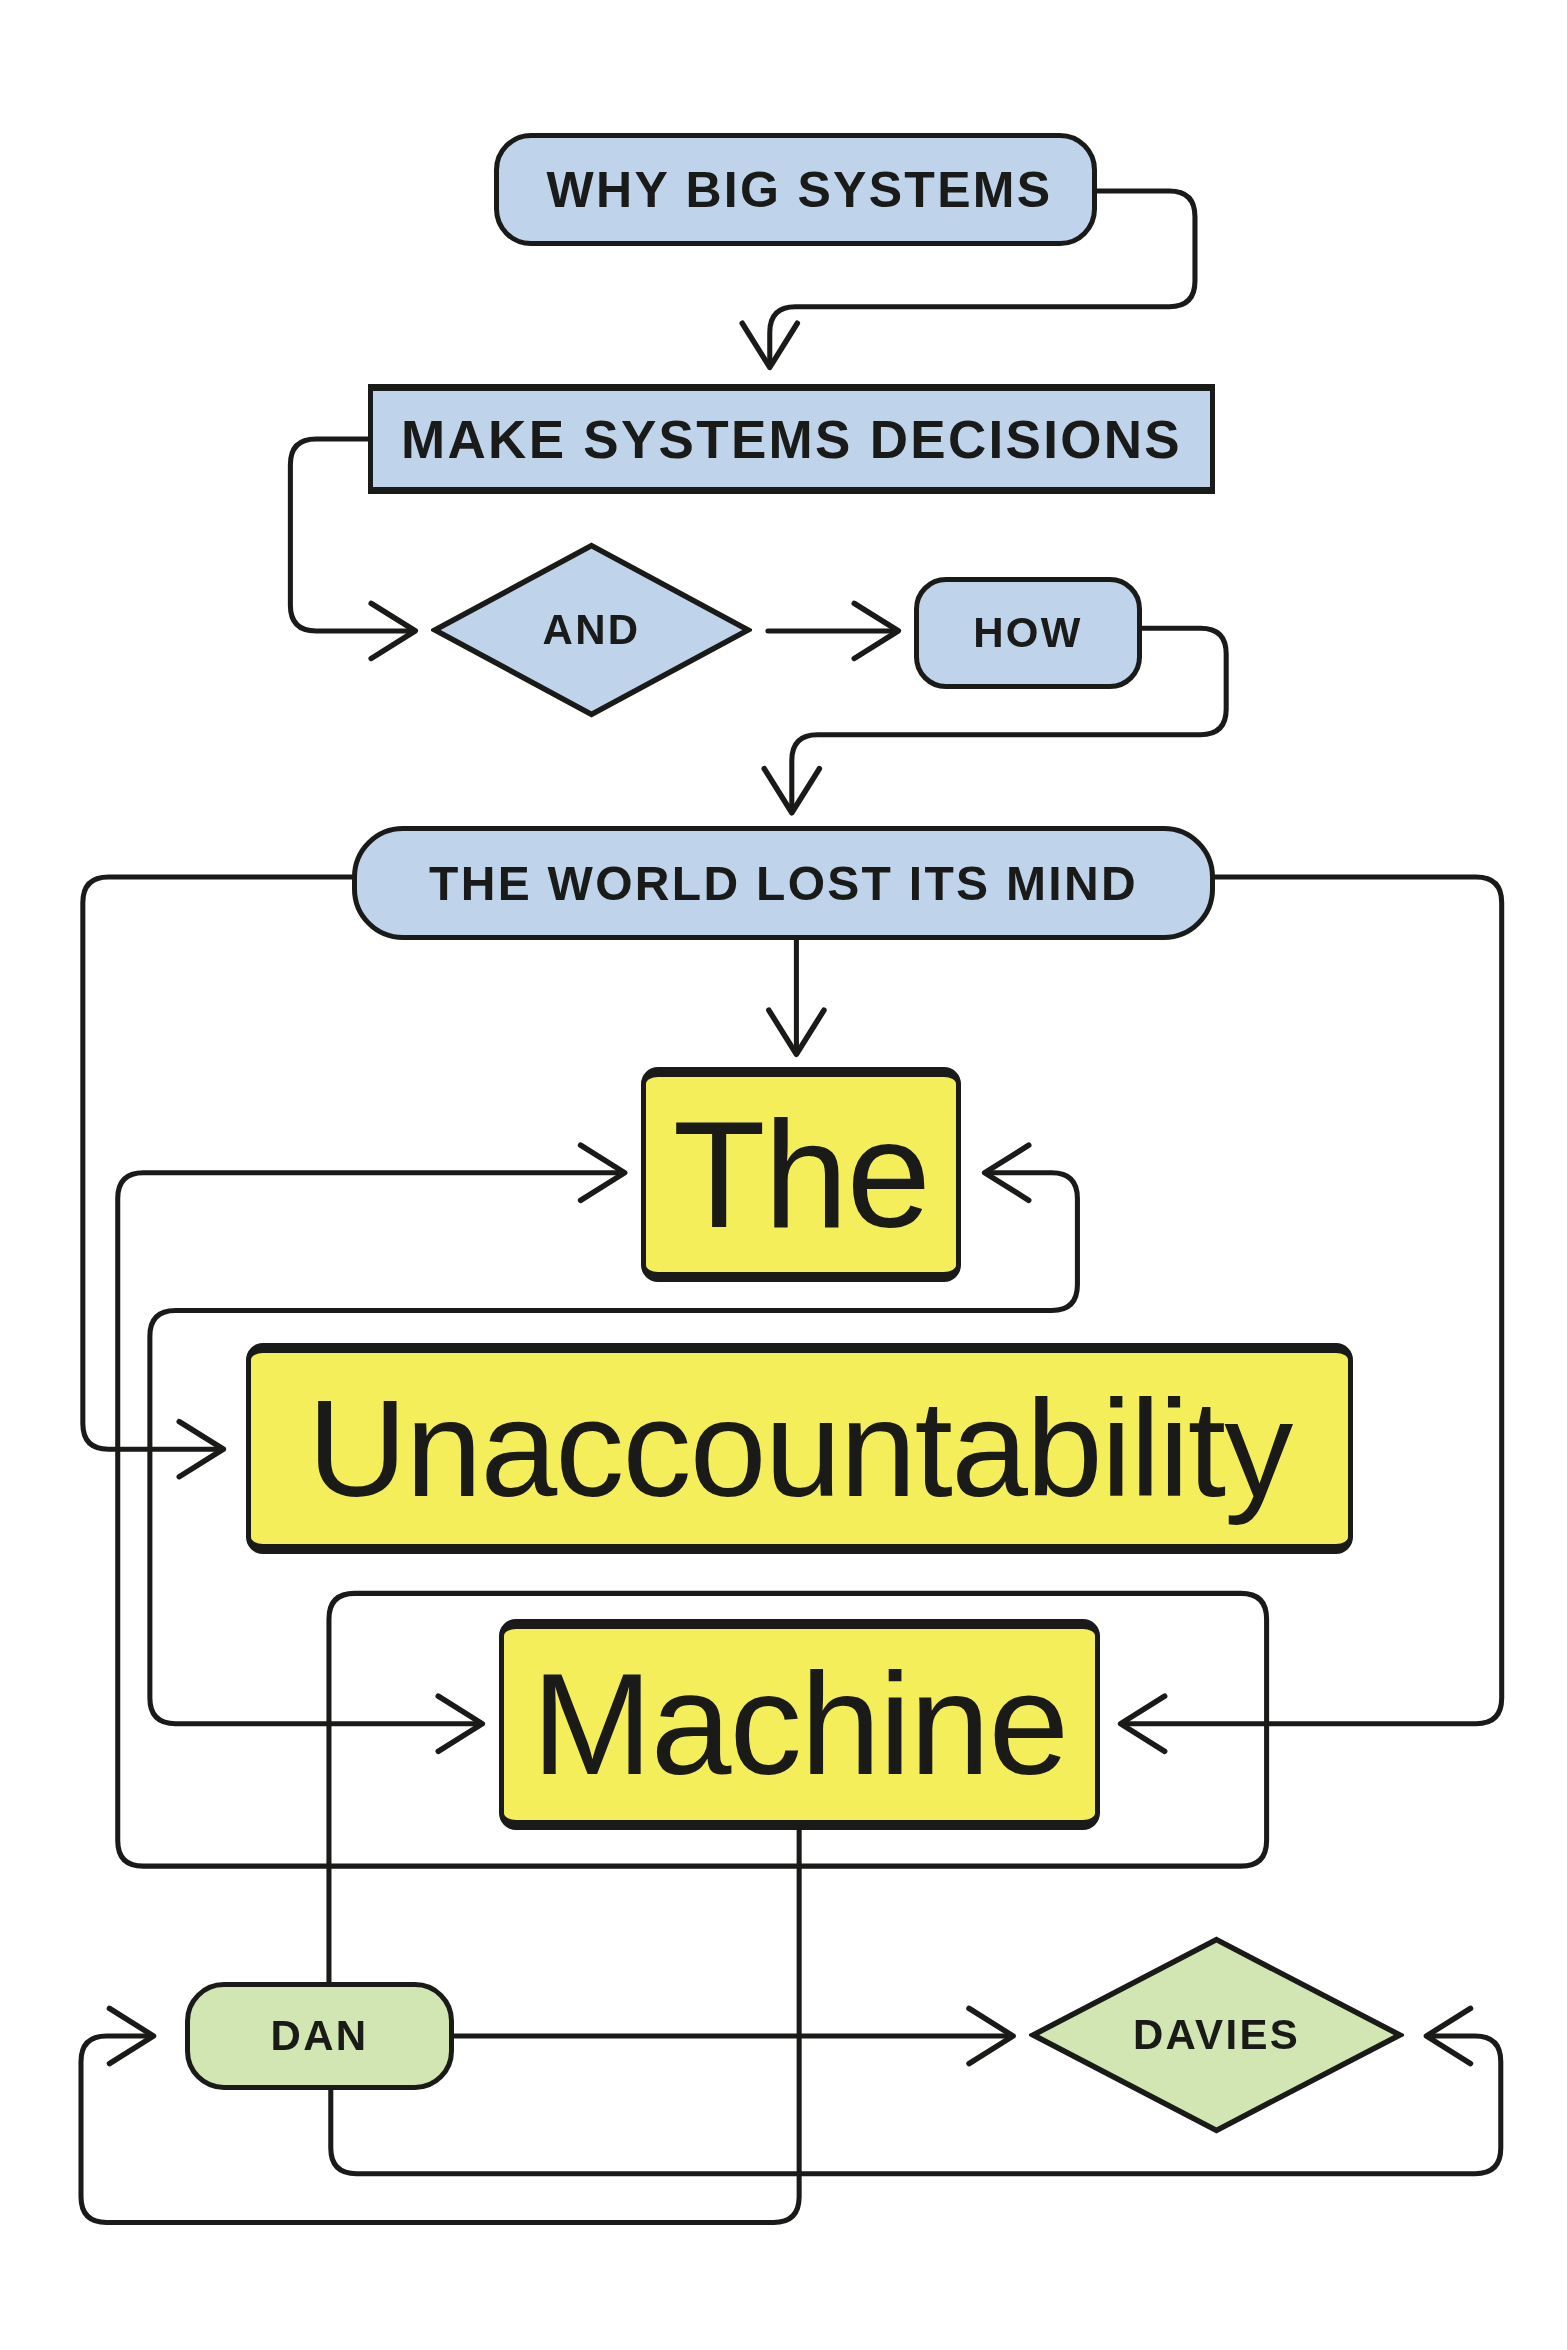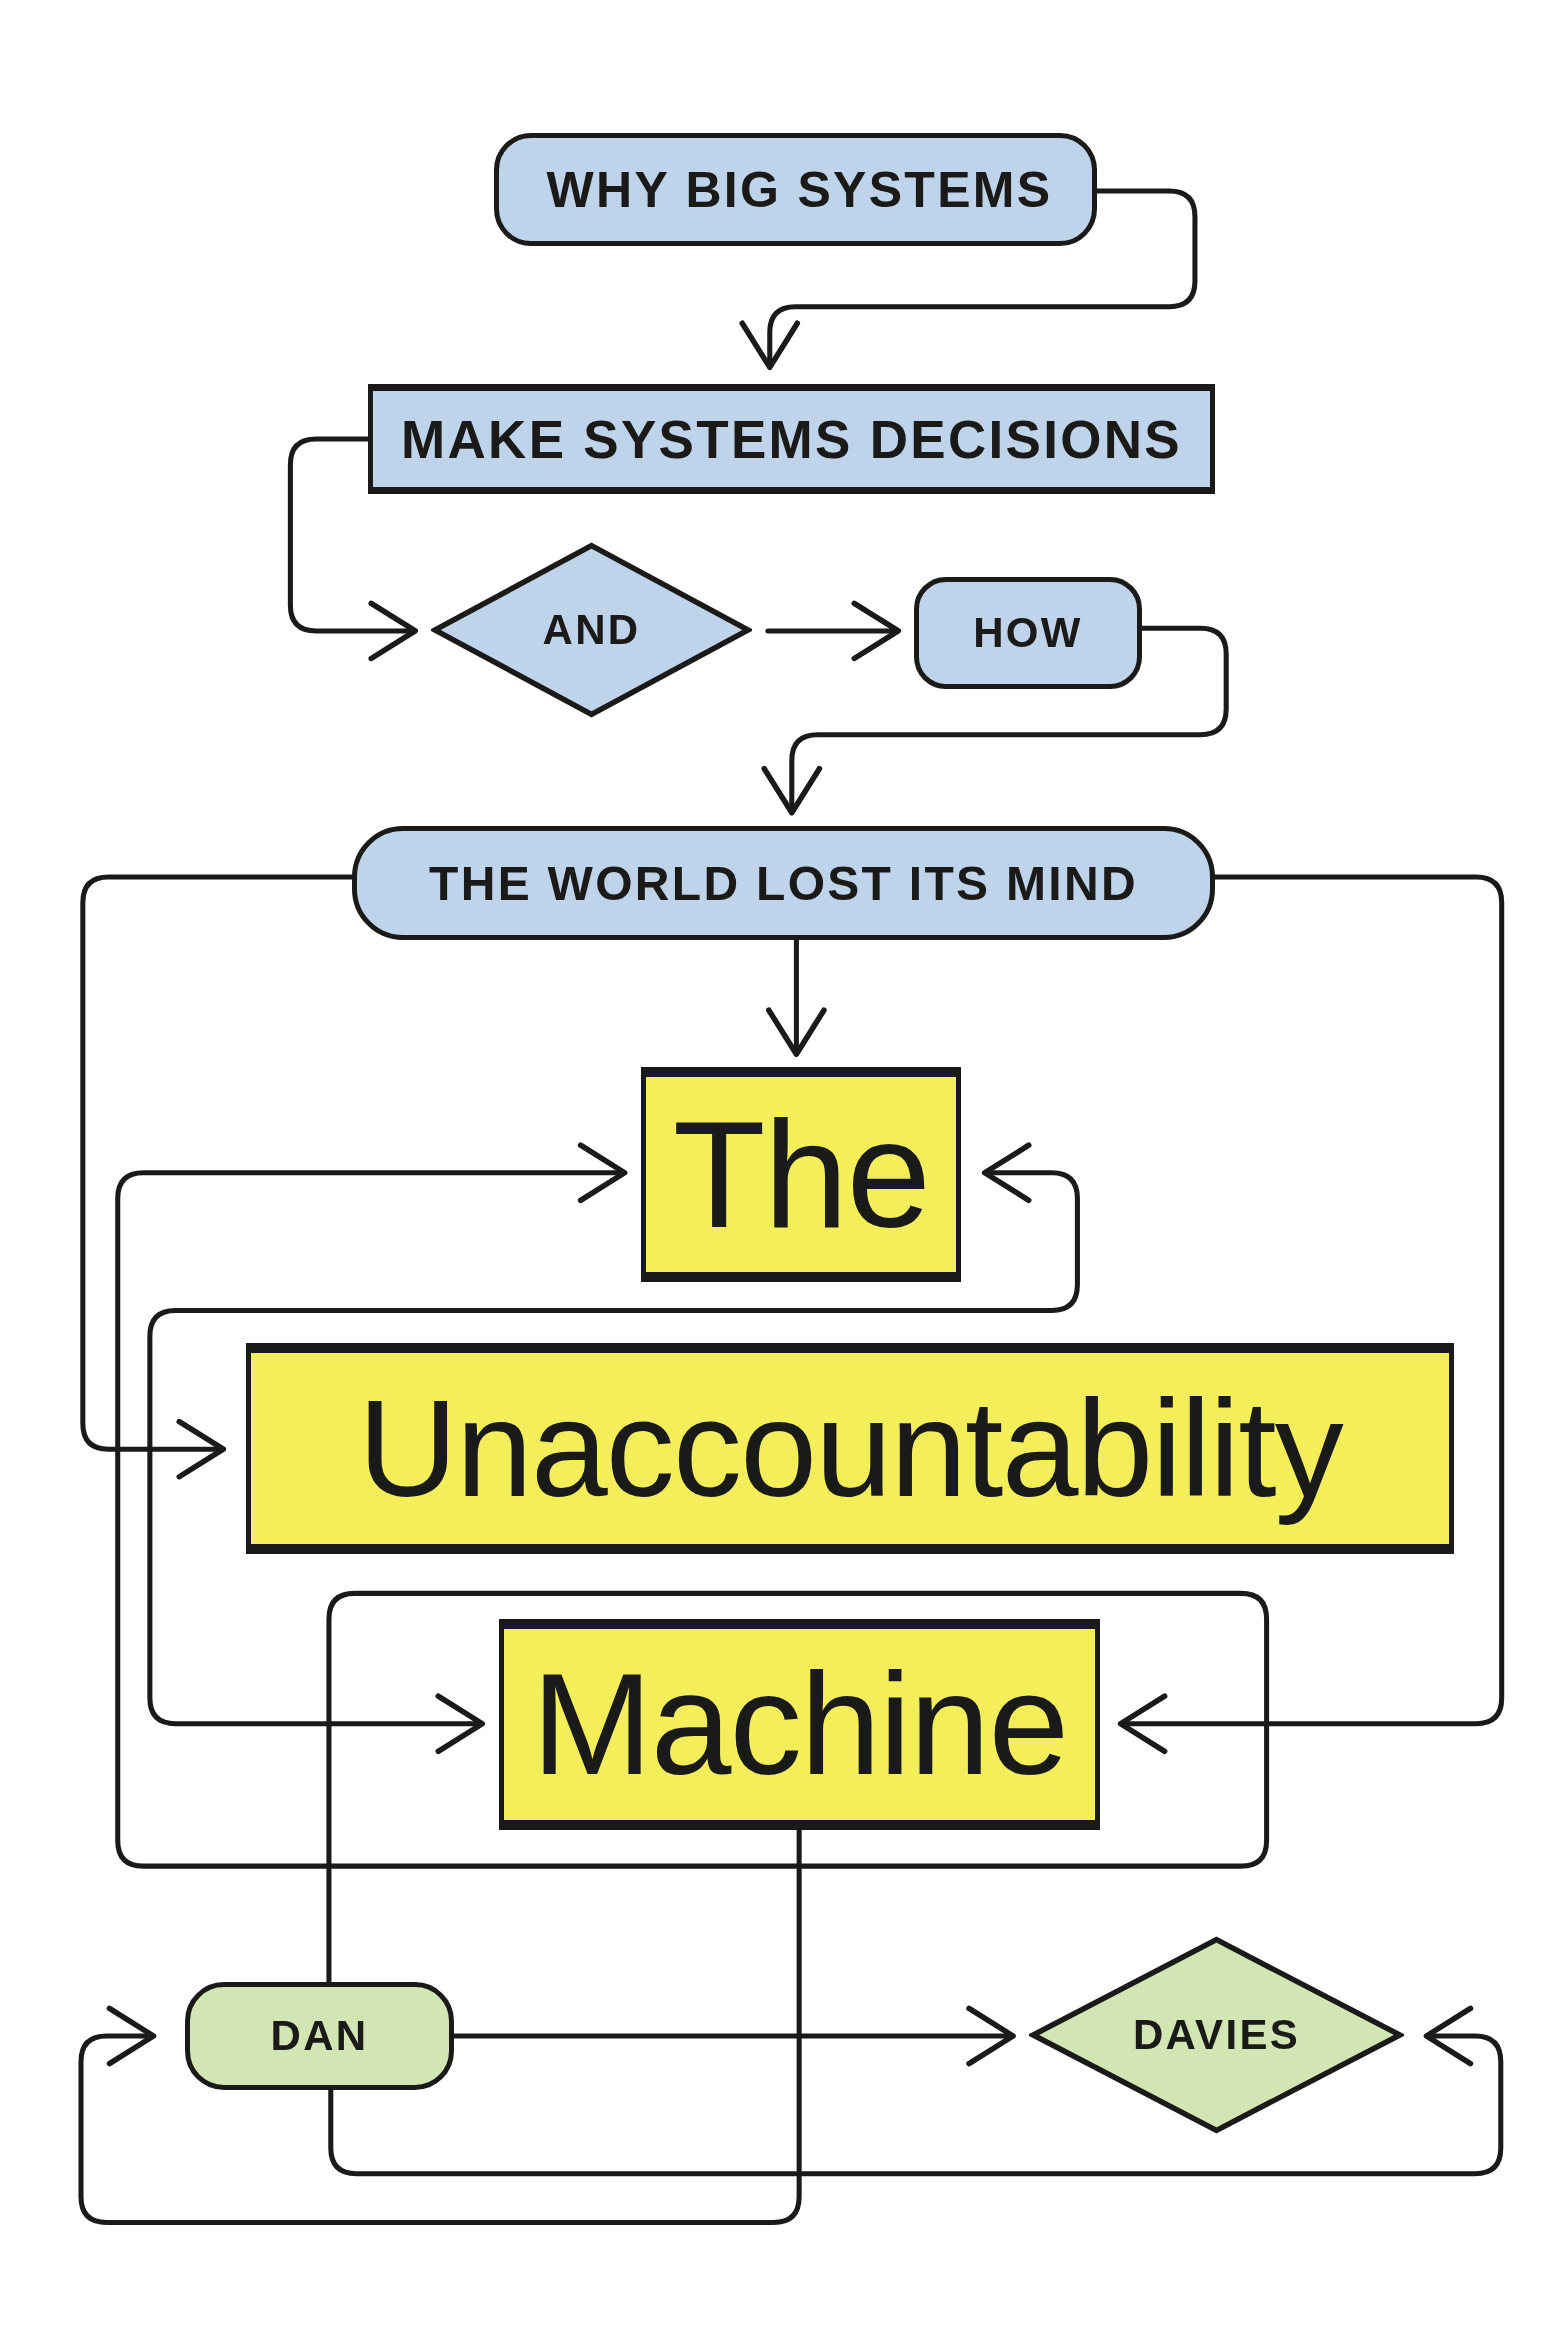--- a/index.html
+++ b/index.html
@@ -23,32 +23,33 @@
     color:var(--ink,#1a1a18);
   }
   .caps{font-weight:700;letter-spacing:2.3px;}
   .blue{background:var(--blue,#bfd3eb);border:5.5px solid var(--ink,#1a1a18);}
   .yellow{
     background:var(--yellow,#f4ee5b);
     border-left:5.5px solid var(--ink,#1a1a18);
     border-right:5.5px solid var(--ink,#1a1a18);
     border-top:10px solid var(--ink,#1a1a18);
     border-bottom:10px solid var(--ink,#1a1a18);
+    border-radius:17px;
   }
   .green{background:var(--green,#d2e6b4);border:5.5px solid var(--ink,#1a1a18);}
   .title{font-weight:400;letter-spacing:-1.8px;}
 
   #node-wbs   {left:494px; top:133px;  width:603px; height:113px; border-radius:37px; font-size:50px;padding-left:8px;}
   #node-mtd   {left:368px; top:384px;  width:847px; height:110px; font-size:53px;
                border-top-width:7.3px;border-bottom-width:7.3px;}
   #node-and   {left:431px; top:542px;  width:321px; height:176px; font-size:42px;}
   #node-how   {left:914px; top:577px;  width:228px; height:112px; border-radius:32px; font-size:42px;}
   #node-twlim {left:352px; top:826px;  width:863px; height:114px; border-radius:51px; font-size:48px;}
   #node-the   {left:641px; top:1067px; width:320px; height:215px; font-size:152px;}
-  #node-unacc {left:246px; top:1343px; width:1208px;height:211px; font-size:138px;}
+  #node-unacc {left:246px; top:1343px; width:1107px;height:211px; font-size:138px;}
   #node-mach  {left:499px; top:1619px; width:601px; height:211px; font-size:145px;}
   #node-dan   {left:185px; top:1982px; width:269px; height:108px; border-radius:39px; font-size:42px;}
   #node-davies{left:1029px;top:1936px; width:375px; height:198px; font-size:42px;}
 
   .diamond-node{background:transparent;border:none;}
   .diamond-node svg{position:absolute;left:0;top:0;}
   .diamond-node .lbl{position:relative;z-index:1;}
   .diamond-node polygon{fill:var(--blue,#bfd3eb);stroke:var(--ink,#1a1a18);stroke-width:6;}
   .diamond-node.green-diamond polygon{fill:var(--green,#d2e6b4);}
 </style>

